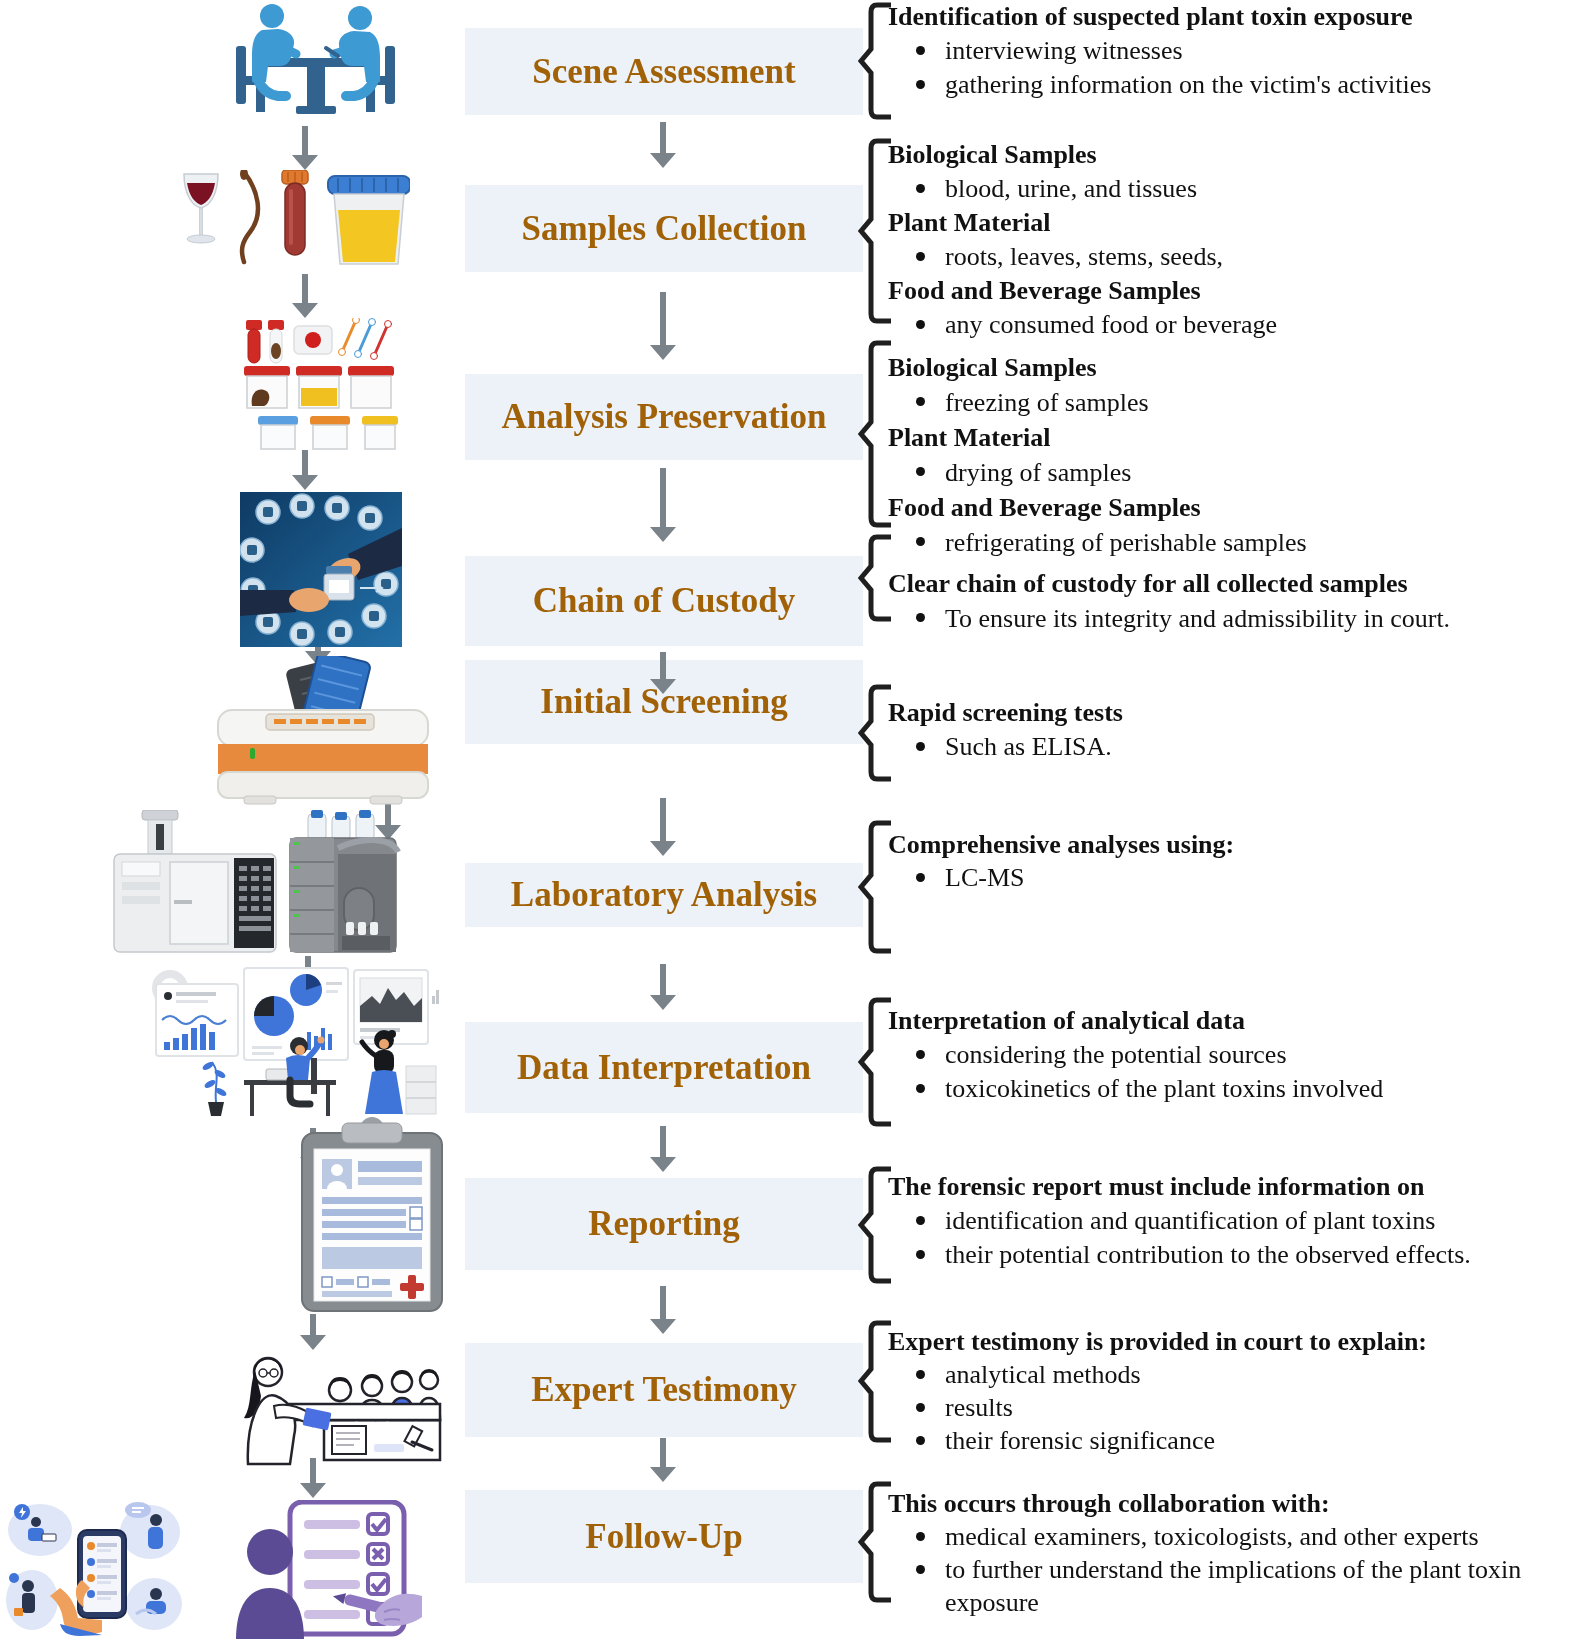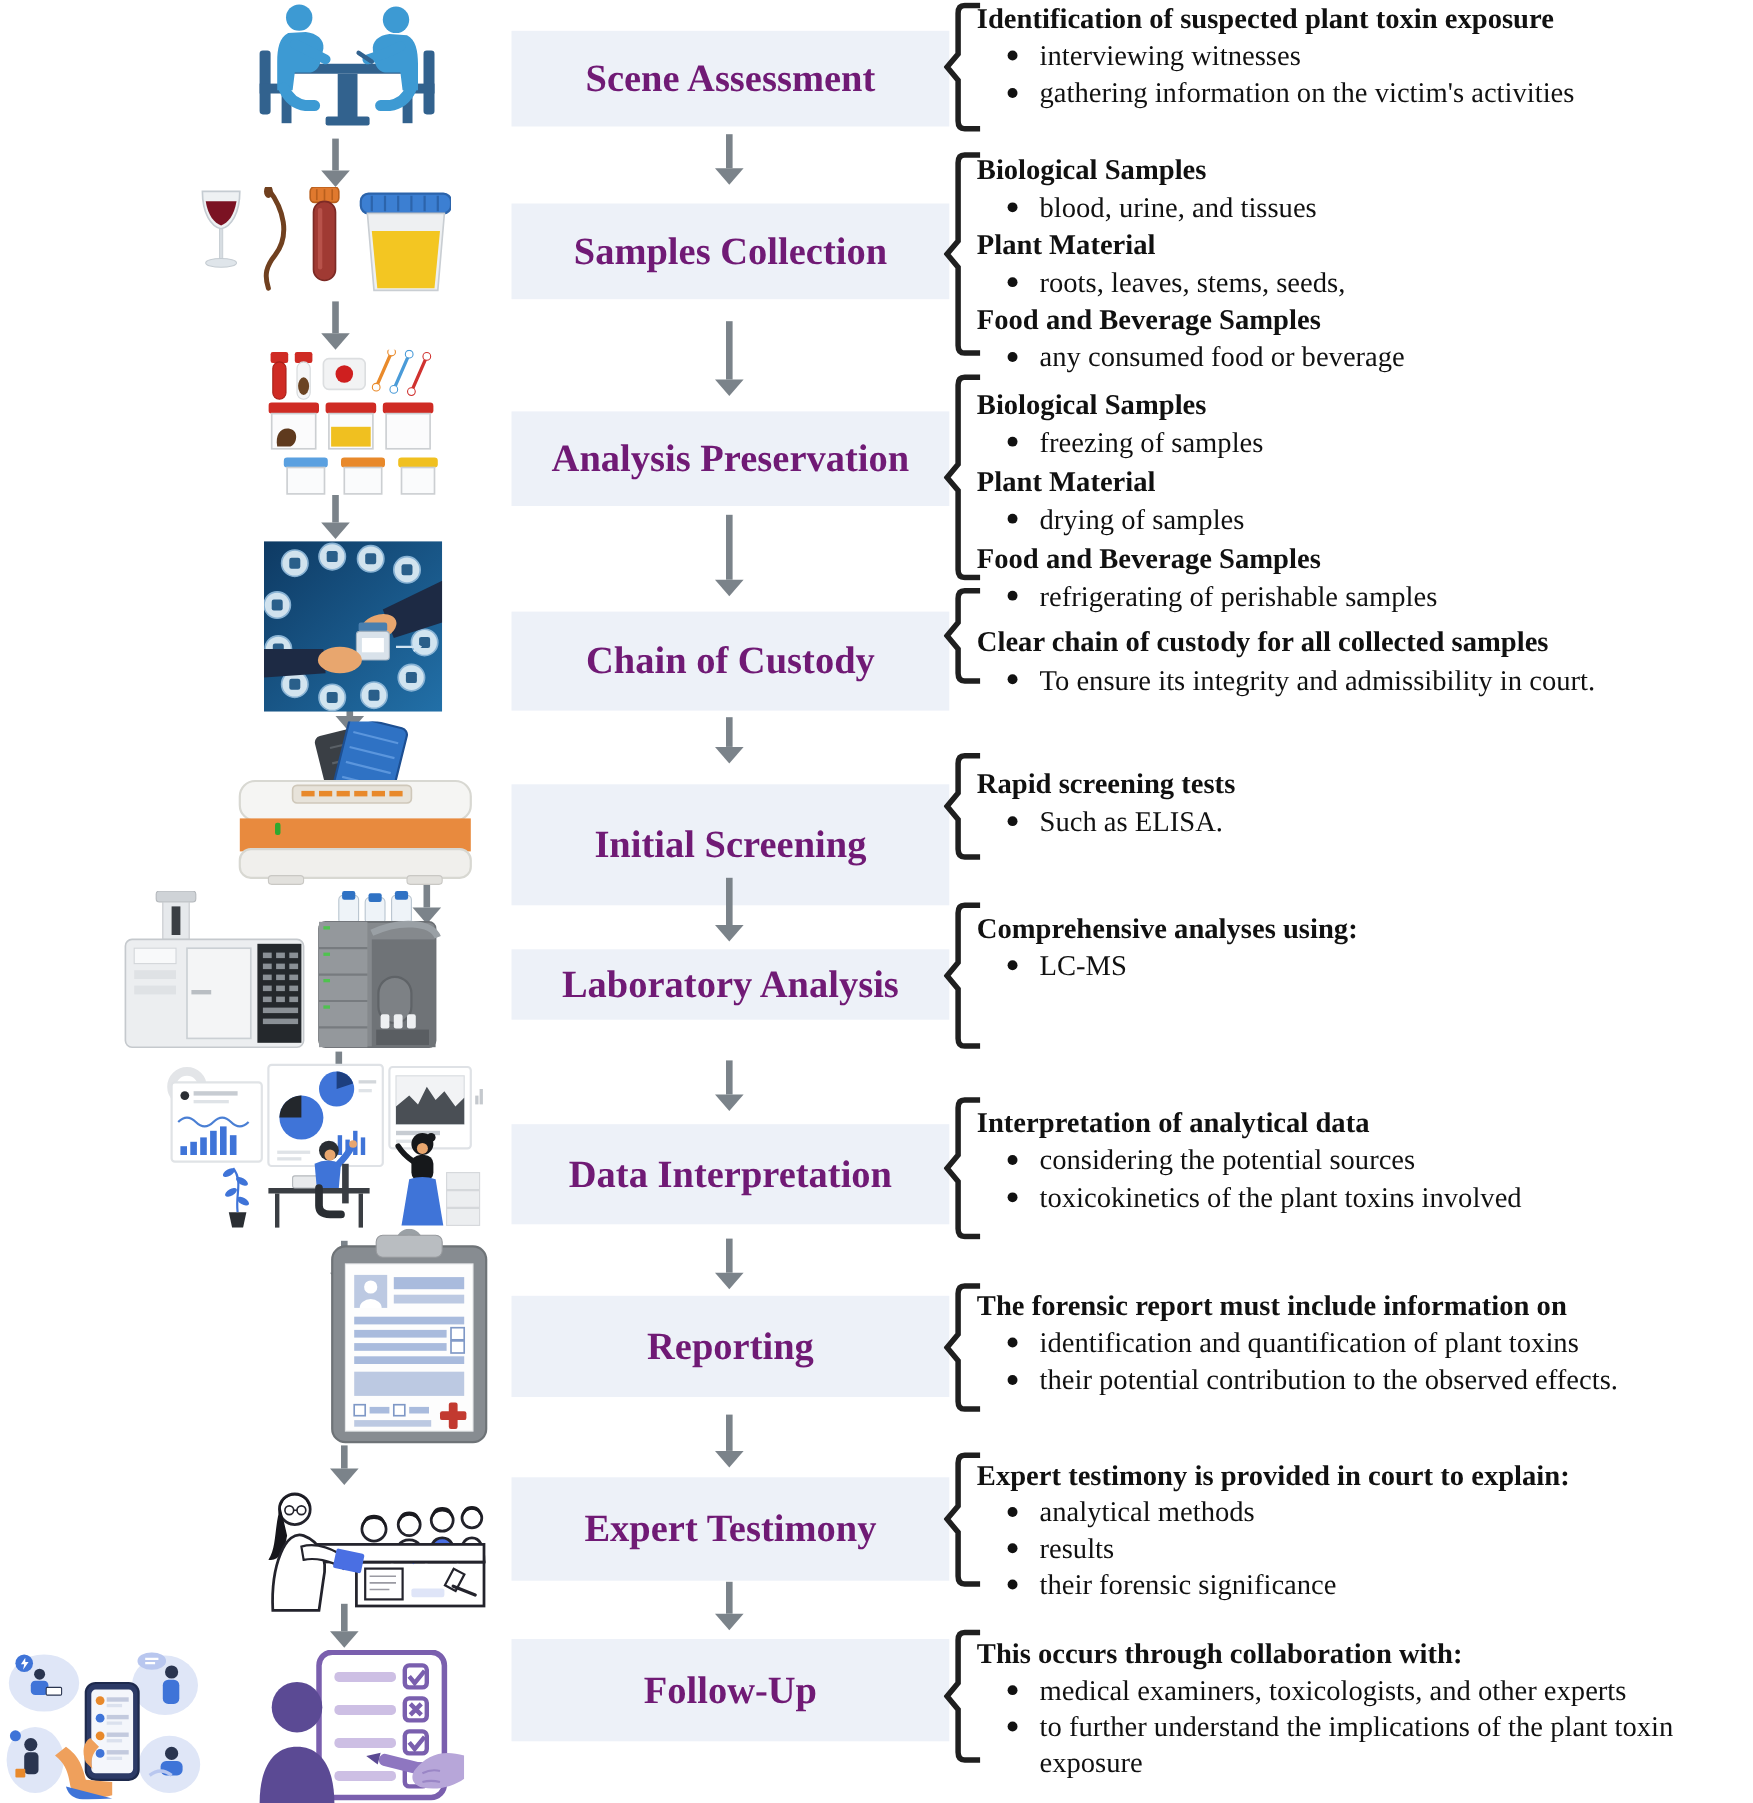--- a/index.html
+++ b/index.html
@@ -1,20 +1,20 @@
 <!DOCTYPE html>
 <html><head>
 <meta charset="utf-8">
 <style>
   html,body{margin:0;padding:0;background:#ffffff;}
   .canvas{position:relative;width:1594px;height:1639px;background:#fff;overflow:hidden;
           font-family:"Liberation Serif",serif;color:#111;}
   .stepbox{position:absolute;left:465px;width:398px;background:#edf1f8;
            display:flex;align-items:center;justify-content:center;}
-  .stepbox span{font-size:35px;font-weight:700;color:#701a75;white-space:nowrap;}
+  .stepbox span{font-size:35px;font-weight:700;color:#a16207;white-space:nowrap;}
   .arrow{position:absolute;width:26px;}
   .arrow::before{content:'';position:absolute;left:10px;top:0;width:6px;height:calc(100% - 15px);background:#7b838a;}
   .arrow::after{content:'';position:absolute;left:0;bottom:0;width:0;height:0;
                 border-left:13px solid transparent;border-right:13px solid transparent;border-top:15px solid #7b838a;}
   .brace{position:absolute;left:858px;width:36px;}
   .details{position:absolute;left:888px;width:700px;font-size:26px;}
   .ln{position:relative;}
   .ln.h{font-weight:700;}
   .ln.b{padding-left:57px;}
   .ln.b::before{content:'';position:absolute;left:28px;top:12px;width:9px;height:9px;border-radius:50%;background:#111;}
@@ -30,21 +30,21 @@
     </div>
   <div class="stepbox" style="top:185px;height:87px">
       <span>Samples Collection</span>
     </div>
   <div class="stepbox" style="top:374px;height:86px">
       <span>Analysis Preservation</span>
     </div>
   <div class="stepbox" style="top:556px;height:90px">
       <span>Chain of Custody</span>
     </div>
-  <div class="stepbox" style="top:713px;height:110px">
+  <div class="stepbox" style="top:660px;height:84px">
       <span>Initial Screening</span>
     </div>
   <div class="stepbox" style="top:863px;height:64px">
       <span>Laboratory Analysis</span>
     </div>
   <div class="stepbox" style="top:1022px;height:91px">
       <span>Data Interpretation</span>
     </div>
   <div class="stepbox" style="top:1178px;height:92px">
       <span>Reporting</span>

